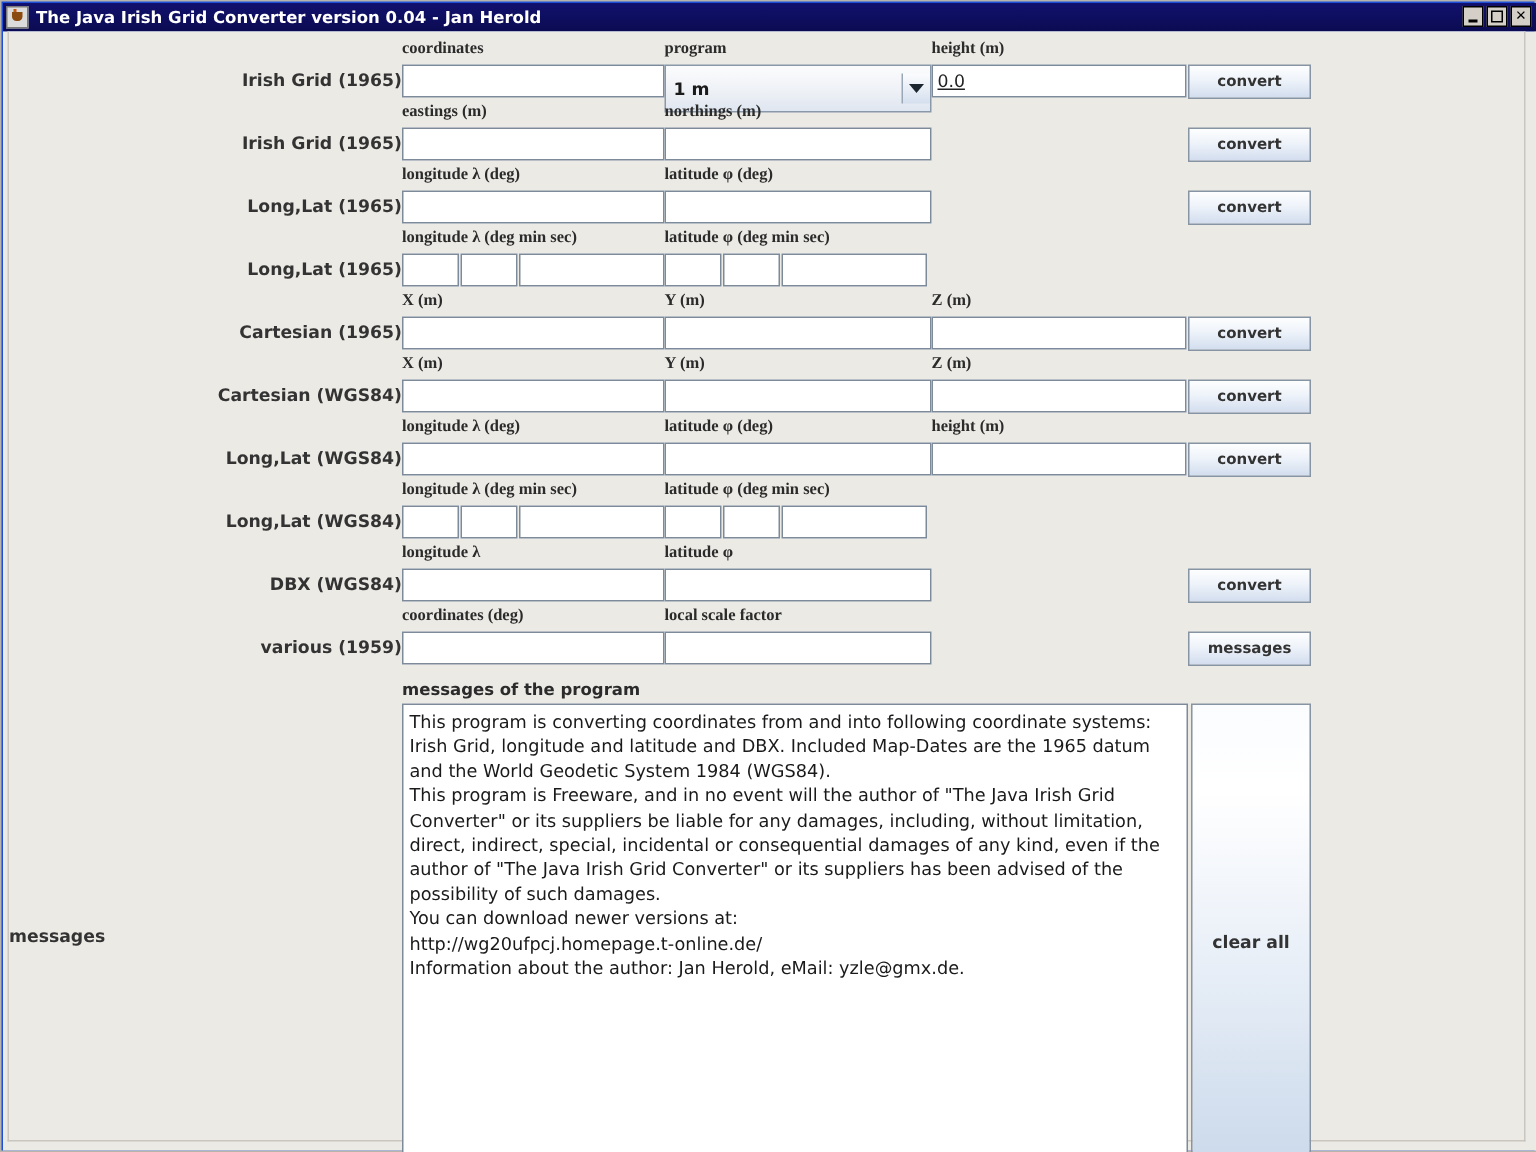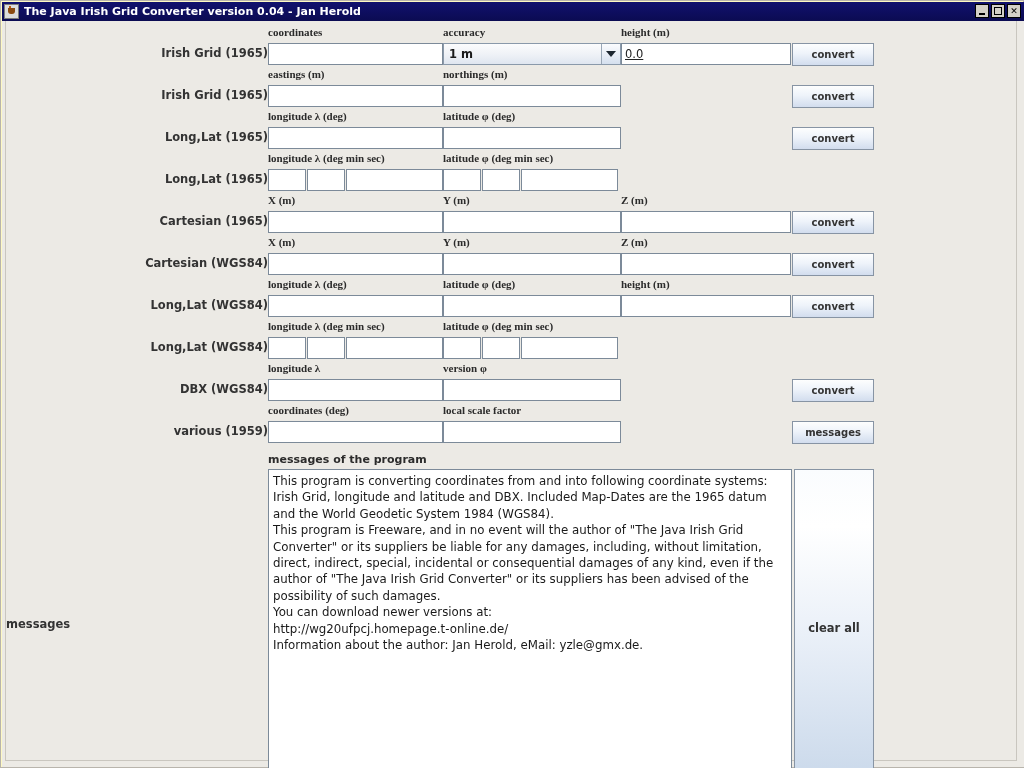--- a/index.html
+++ b/index.html
@@ -10,21 +10,21 @@
     font-family: "DejaVu Sans", sans-serif;
   }
 
   
   #window {
     position: absolute;
     left: 0; top: 0;
     width: 1024px; height: 768px;
     box-sizing: border-box;
     border: 1px solid #b8b4ac;
-    background: #fef9c3;
+    background: #1d4ed8;
   }
   #titlebar {
     position: absolute;
     left: 1px; top: 1px;
     width: 1022px; height: 19px;
     background: linear-gradient(to bottom, #11116e 0%, #0b0b52 100%);
     display: flex; align-items: center;
     box-sizing: border-box;
     padding: 0 2px;
   }
@@ -147,21 +147,21 @@
     color: #1a1a1a;
     padding: 0 3px;
     line-height: 20px;
     outline: none;
   }
   .tfield.val { color: #222; text-decoration: underline; }
 
   .combo {
     position: absolute;
     top: 18px;
-    height: 22px;
+    height: 32px;
     box-sizing: border-box;
     background: linear-gradient(to bottom, #fcfcfd 0%, #eef1f6 55%, #dfe6f0 100%);
     border: 1px solid #8a99aa;
     display: flex;
     align-items: center;
   }
   .combo .cval {
     flex: 1;
     font-size: 11.5px;
     font-weight: bold;
@@ -281,21 +281,21 @@
   </div>
 
   <div id="content">
     <div id="panel">
 
       <div id="rows-host">
           <div class="row" style="top: 4px;">
             <div class="rowlabel">Irish Grid (1965)</div>
             <div class="fieldlabel" style="left: 262px;">coordinates</div>
             <div class="tfield val" style="left: 262px; width: 175px;"></div>
-            <div class="fieldlabel" style="left: 437px;">accuracy</div>
+            <div class="fieldlabel" style="left: 437px;">program</div>
             <div class="combo" style="left: 437px; width: 178px;">
               <div class="cval">1 m</div>
               <div class="arrowbox">
                 <div class="arrow"></div>
               </div>
             </div>
             <div class="fieldlabel" style="left: 615px;">height (m)</div>
             <div class="tfield val" style="left: 615px; width: 170px;">0.0</div>
             <div class="btn" style="left: 786px; width: 82px; top: 18px;">convert</div>
           </div>
@@ -364,21 +364,21 @@
             <div class="tfield" style="left: 340px; width: 97px;"></div>
             <div class="fieldlabel" style="left: 437px;">latitude φ (deg min sec)</div>
             <div class="tfield" style="left: 437px; width: 38px;"></div>
             <div class="tfield" style="left: 476px; width: 38px;"></div>
             <div class="tfield" style="left: 515px; width: 97px;"></div>
           </div>
           <div class="row" style="top: 340px;">
             <div class="rowlabel">DBX (WGS84)</div>
             <div class="fieldlabel" style="left: 262px;">longitude λ</div>
             <div class="tfield val" style="left: 262px; width: 175px;"></div>
-            <div class="fieldlabel" style="left: 437px;">version φ</div>
+            <div class="fieldlabel" style="left: 437px;">latitude φ</div>
             <div class="tfield val" style="left: 437px; width: 178px;"></div>
             <div class="btn" style="left: 786px; width: 82px; top: 18px;">convert</div>
           </div>
           <div class="row" style="top: 382px;">
             <div class="rowlabel">various (1959)</div>
             <div class="fieldlabel" style="left: 262px;">coordinates (deg)</div>
             <div class="tfield val" style="left: 262px; width: 175px;"></div>
             <div class="fieldlabel" style="left: 437px;">local scale factor</div>
             <div class="tfield val" style="left: 437px; width: 178px;"></div>
             <div class="btn" style="left: 786px; width: 82px; top: 18px;">messages</div>

